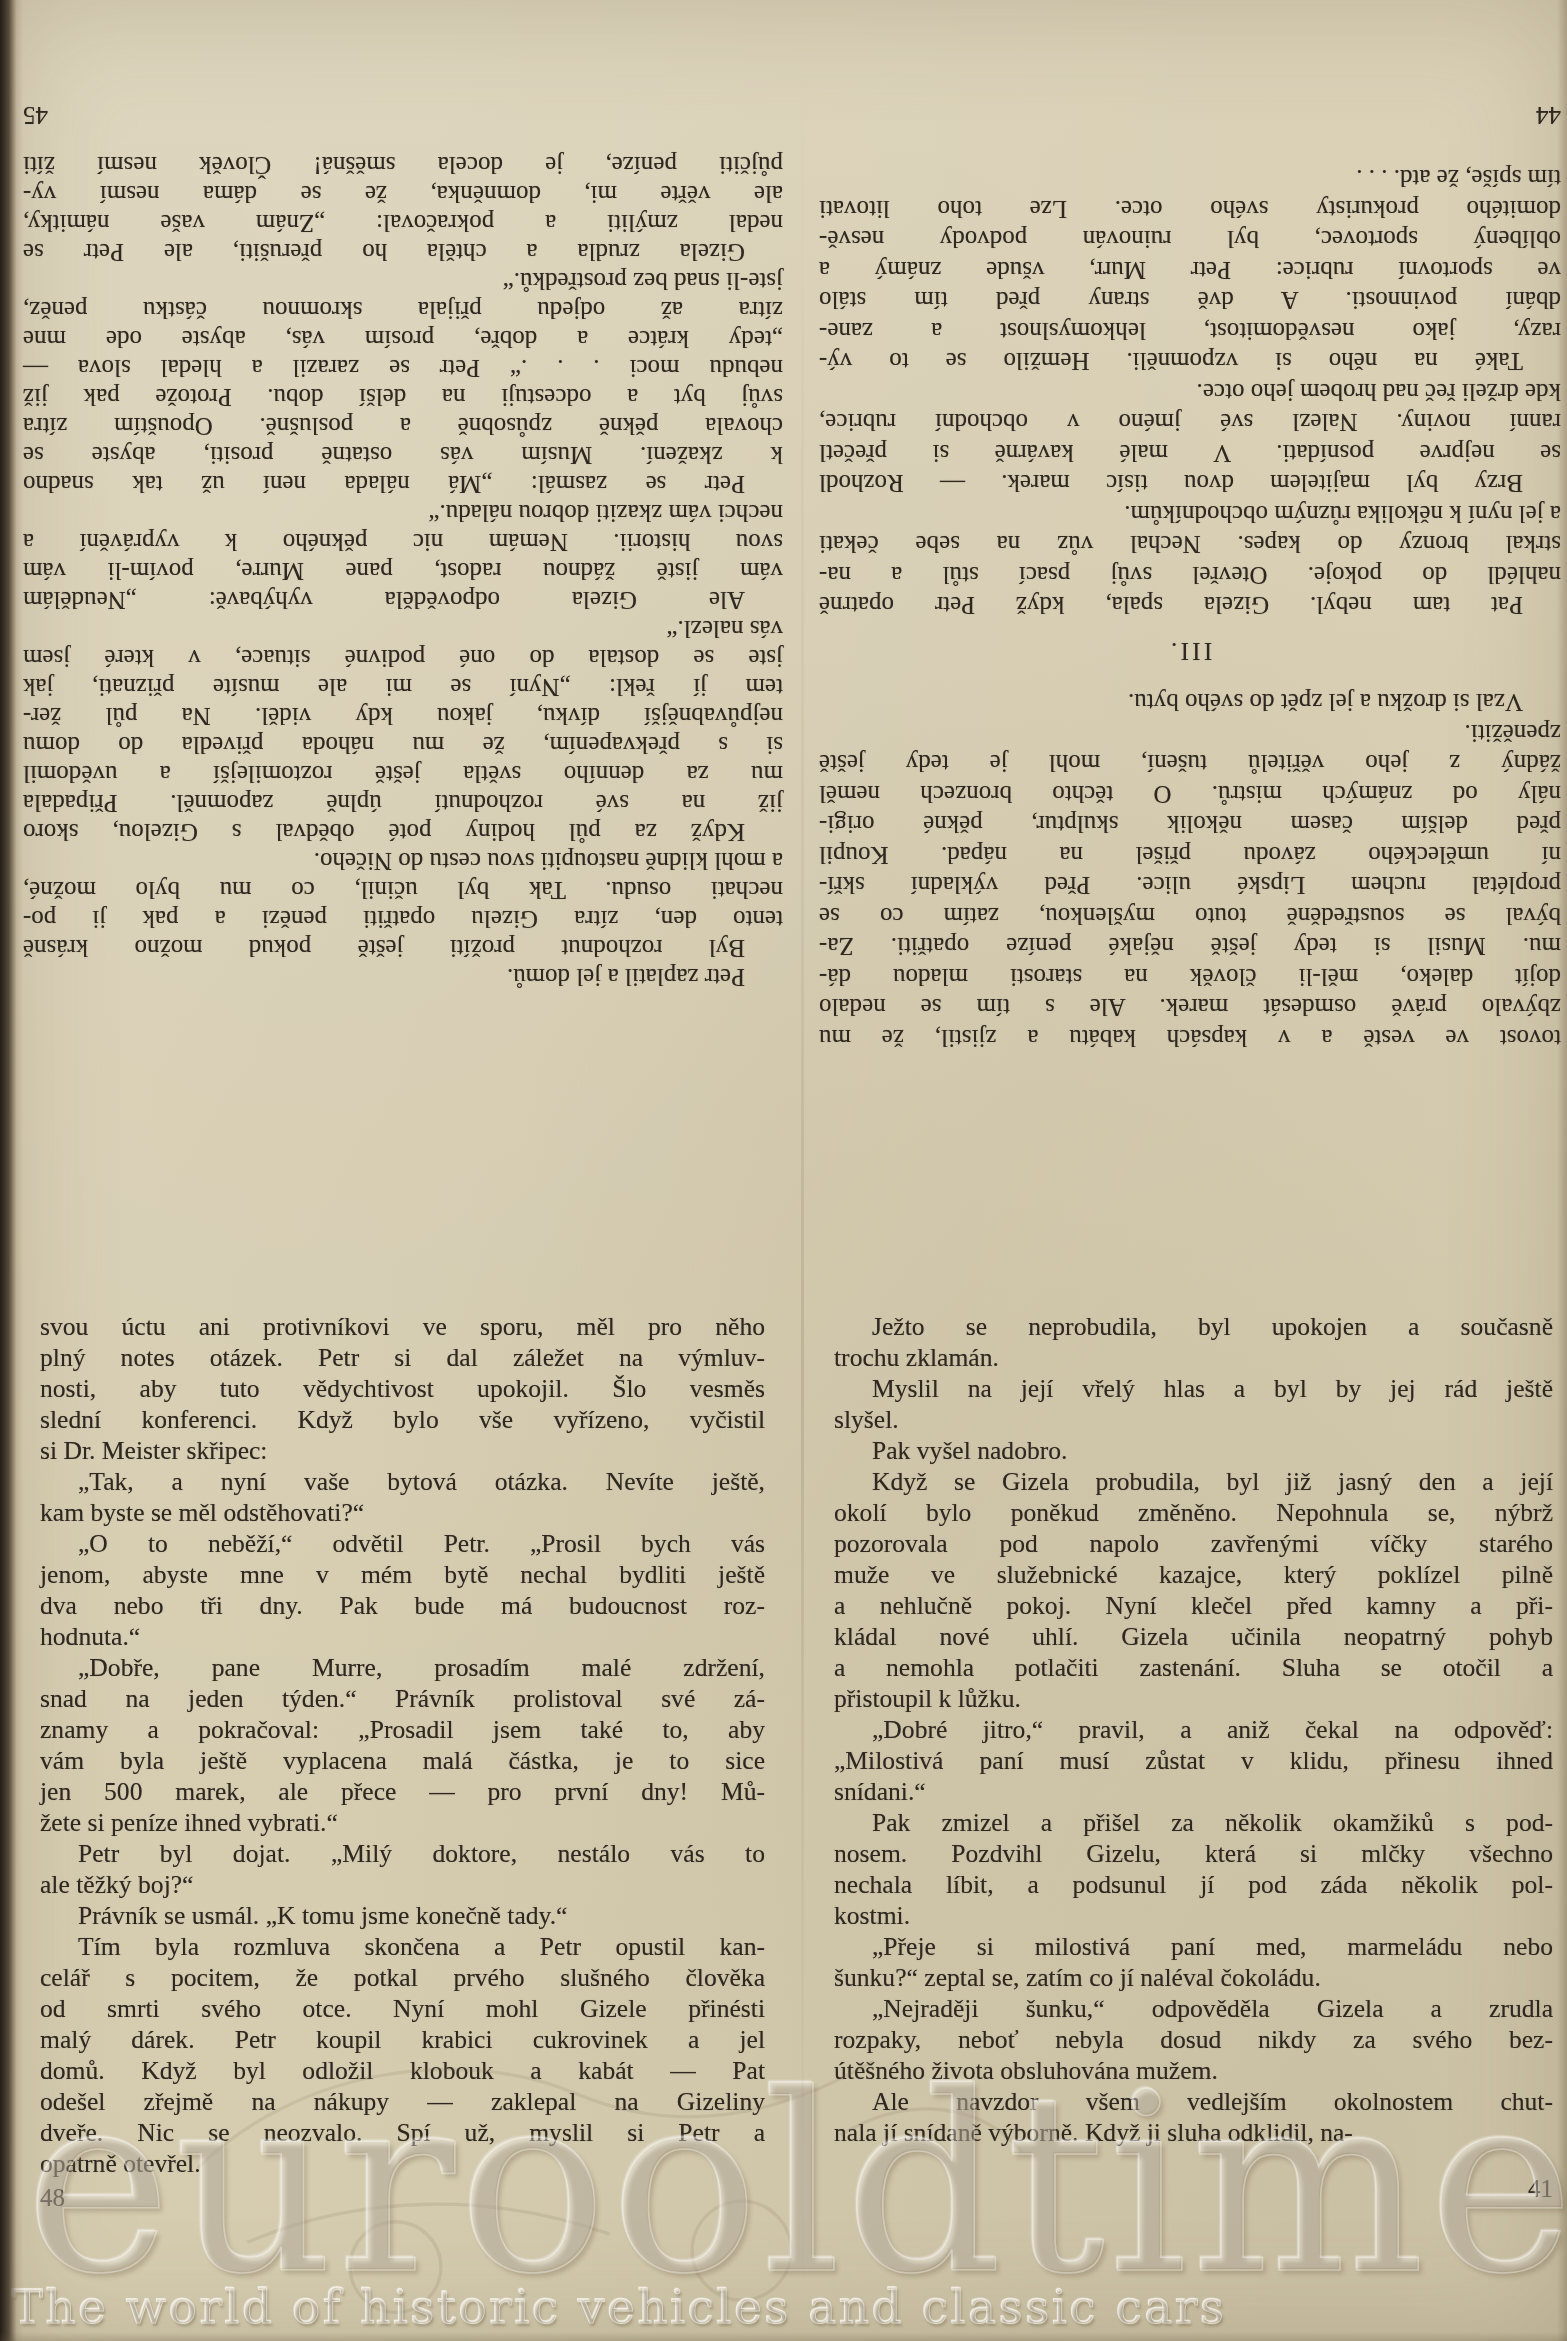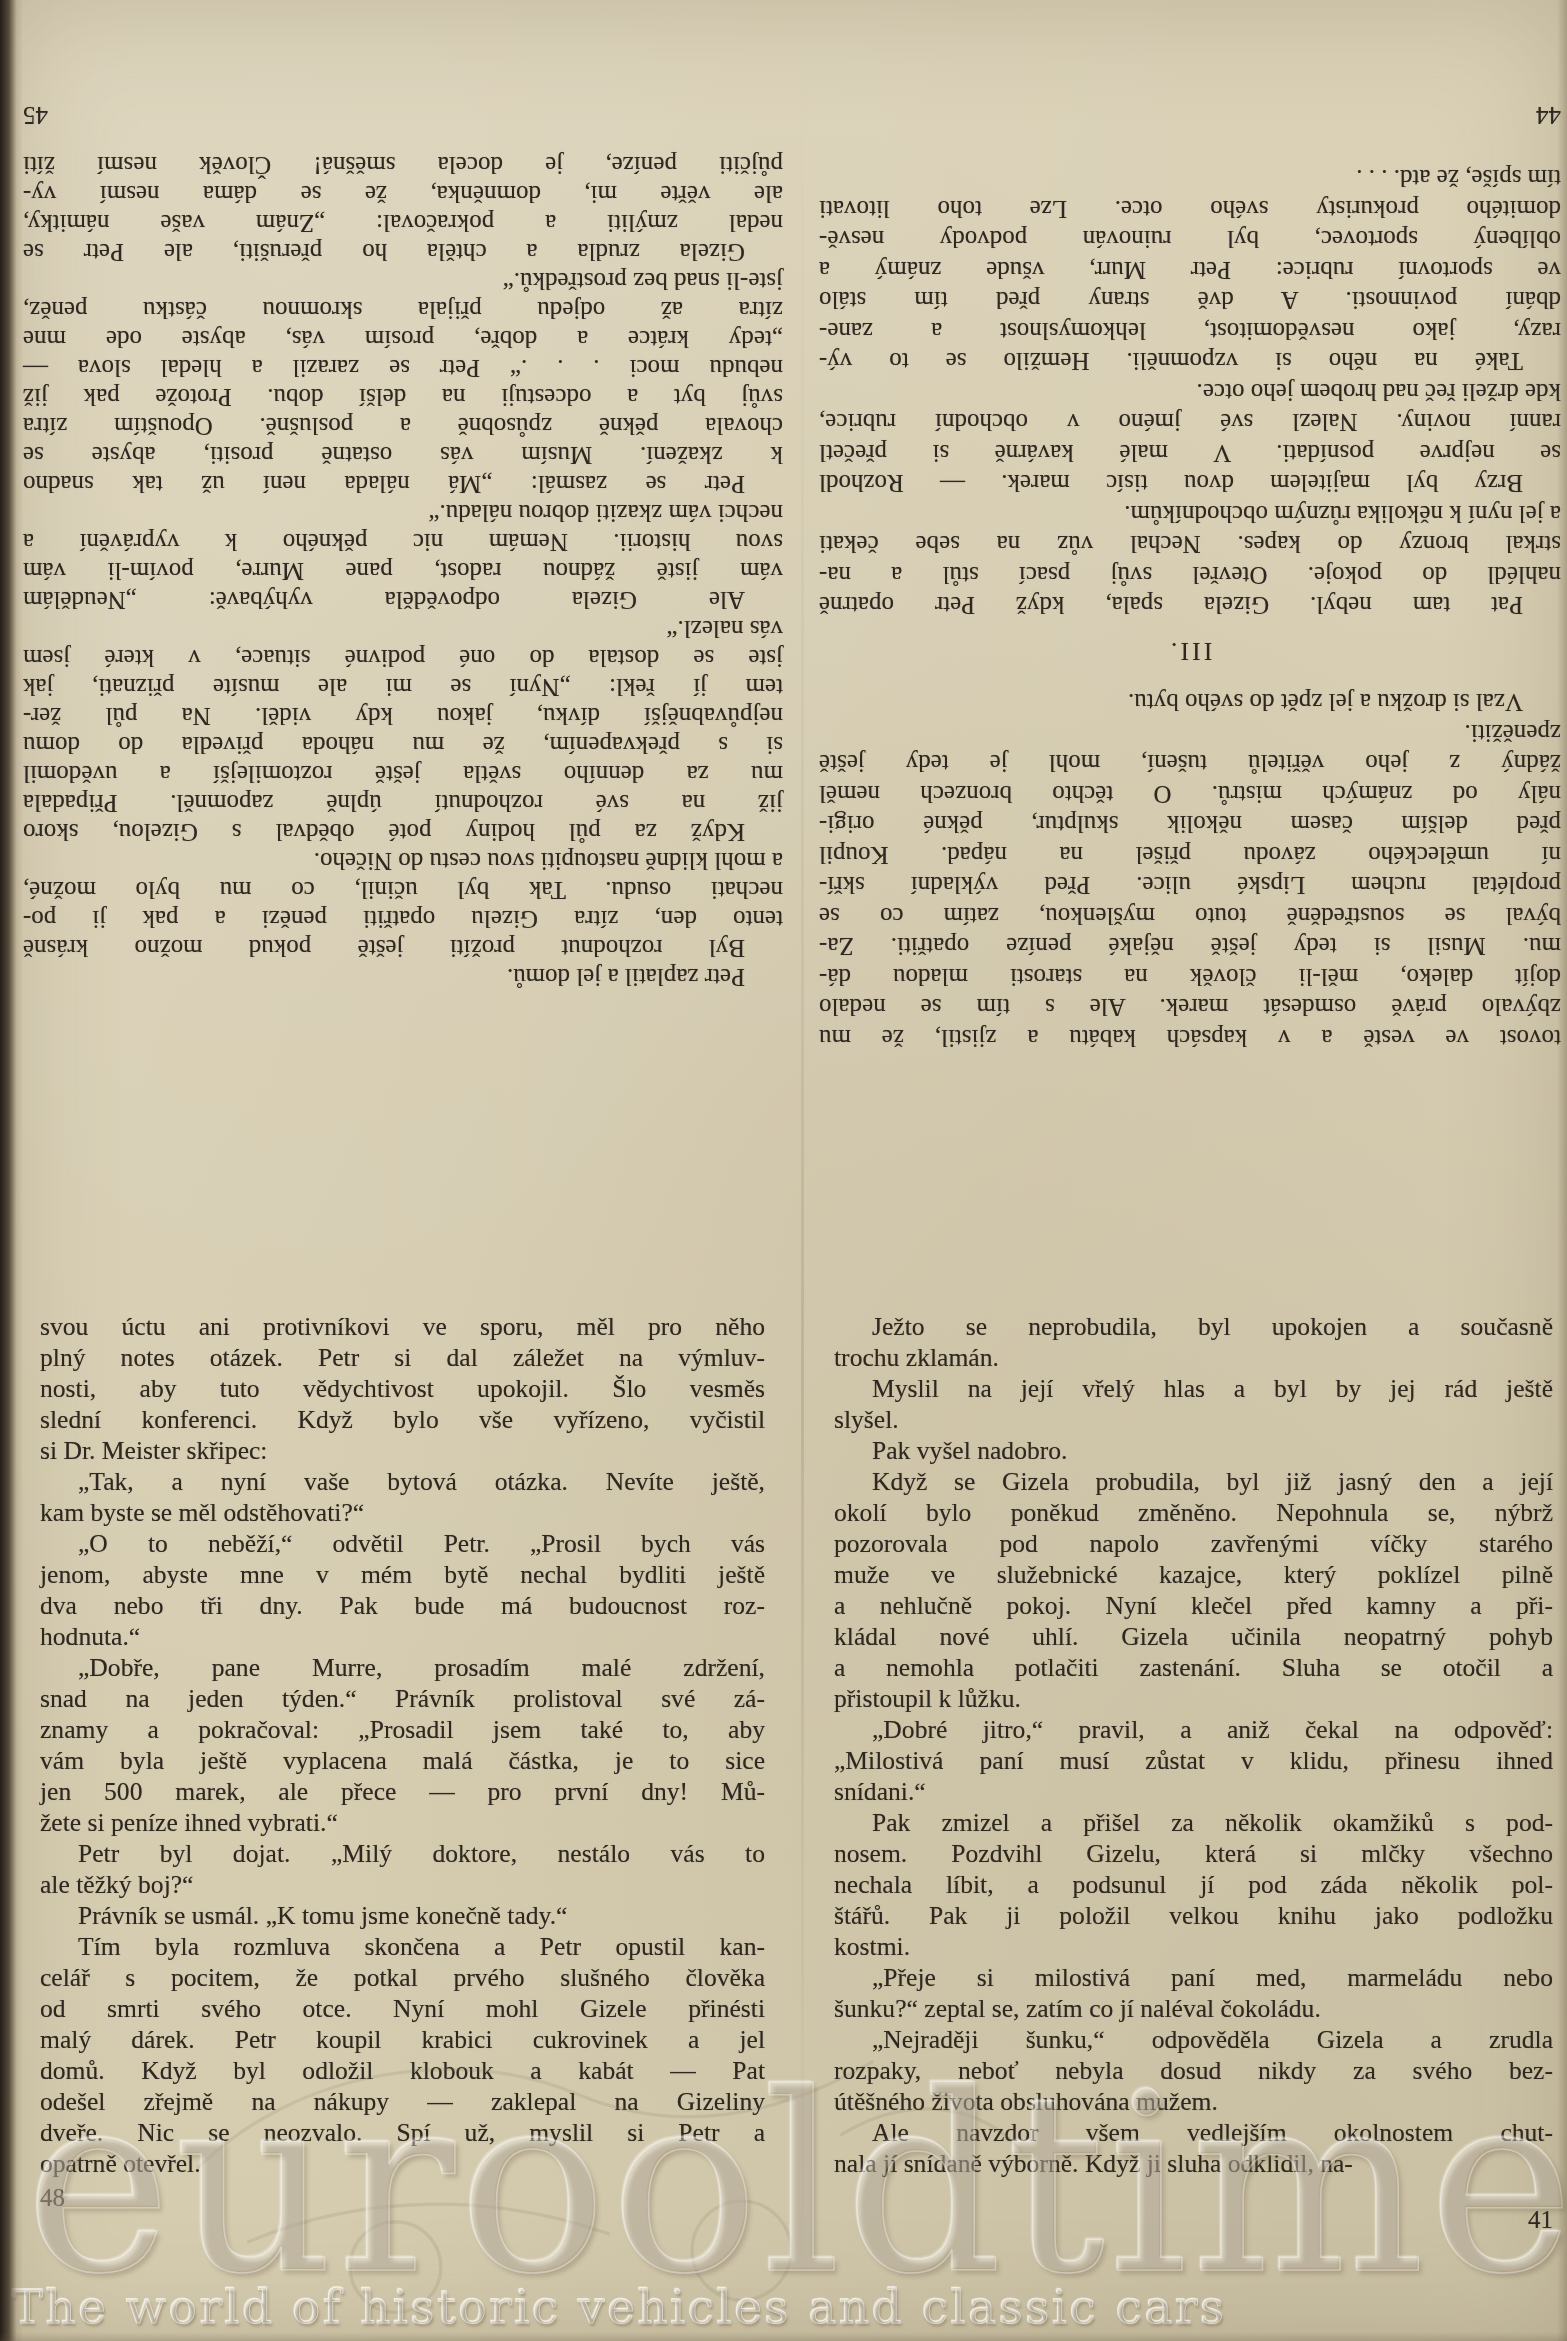--- a/index.html
+++ b/index.html
@@ -172,21 +172,20 @@
         <div class="line">a nehlučně pokoj. Nyní klečel před kamny a při-</div>
         <div class="line">kládal nové uhlí. Gizela učinila neopatrný pohyb</div>
         <div class="line">a nemohla potlačiti zastenání. Sluha se otočil a</div>
         <div class="line end">přistoupil k lůžku.</div>
         <div class="line indent">„Dobré jitro,“ pravil, a aniž čekal na odpověď:</div>
         <div class="line">„Milostivá paní musí zůstat v klidu, přinesu ihned</div>
         <div class="line end">snídani.“</div>
         <div class="line indent">Pak zmizel a přišel za několik okamžiků s pod-</div>
         <div class="line">nosem. Pozdvihl Gizelu, která si mlčky všechno</div>
         <div class="line">nechala líbit, a podsunul jí pod záda několik pol-</div>
-        <div class="line">štářů. Pak ji položil velkou knihu jako podložku</div>
         <div class="line end">kostmi.</div>
         <div class="line indent">„Přeje si milostivá paní med, marmeládu nebo</div>
         <div class="line end">šunku?“ zeptal se, zatím co jí naléval čokoládu.</div>
         <div class="line indent">„Nejraději šunku,“ odpověděla Gizela a zrudla</div>
         <div class="line">rozpaky, neboť nebyla dosud nikdy za svého bez-</div>
         <div class="line end">útěšného života obsluhována mužem.</div>
         <div class="line indent">Ale navzdor všem vedlejším okolnostem chut-</div>
         <div class="line end">nala jí snídaně výborně. Když ji sluha odklidil, na-</div>
       </div>
     <div class="pagenum">41</div>

